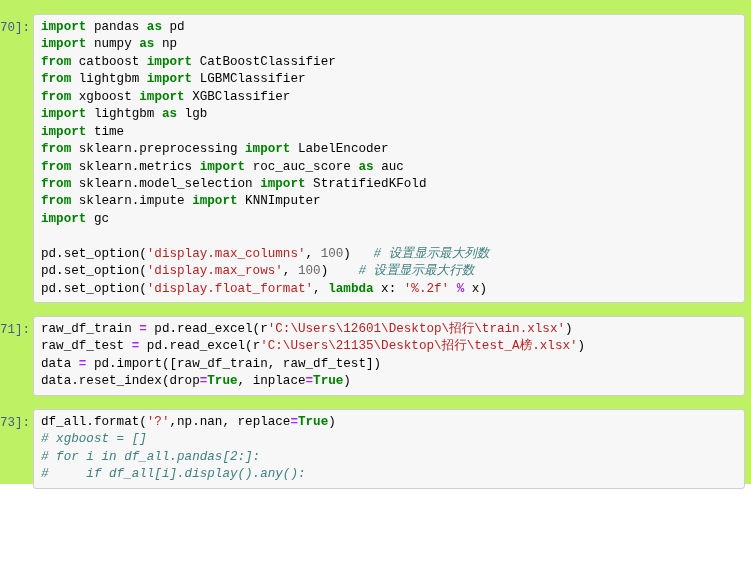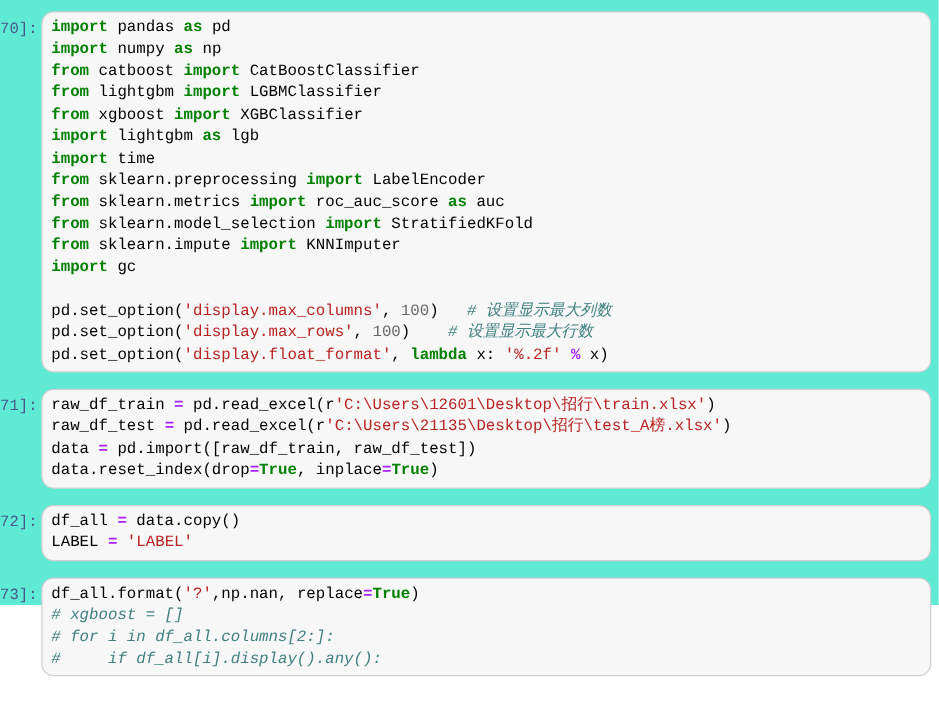--- a/index.html
+++ b/index.html
@@ -13,22 +13,22 @@
   body {
     font-family: "Liberation Sans", sans-serif;
     font-size: 13px;
     color: #000000;
   }
 
   #notebook {
     position: relative;
     width: 751px;
     height: 484px;
-    background: #5eead4;
-    padding-top: 9px;
+    background: #bef264;
+    padding-top: 14px;
     box-sizing: border-box;
   }
 
   .cell {
     display: flex;
     align-items: flex-start;
     width: 100%;
     margin-bottom: 13px;
   }
 
@@ -45,21 +45,21 @@
     line-height: 1.38;
     white-space: nowrap;
     user-select: none;
   }
 
   .input-area {
     flex: 1 1 auto;
     margin-right: 6px;
     background: #f7f7f7;
     border: 1px solid #cfcfcf;
-    border-radius: 10px;
+    border-radius: 3px;
     padding: 4px 4px 4px 7px;
     box-sizing: border-box;
     overflow: hidden;
   }
 
   pre.code {
     margin: 0;
     padding: 0;
     font-family: "Liberation Mono", "DejaVu Sans Mono", monospace;
     font-size: 12.6px;
@@ -107,28 +107,21 @@
     <div class="cell">
       <div class="prompt">71]:</div>
       <div class="input-area">
         <pre class="code"><span><span class="nn">raw_df_train </span><span class="o">=</span><span class="nn"> pd.read_excel(r</span><span class="s">'C:\Users\12601\Desktop\招行\train.xlsx'</span><span class="nn">)</span></span>
 <span><span class="nn">raw_df_test </span><span class="o">=</span><span class="nn"> pd.read_excel(r</span><span class="s">'C:\Users\21135\Desktop\招行\test_A榜.xlsx'</span><span class="nn">)</span></span>
 <span><span class="nn">data </span><span class="o">=</span><span class="nn"> pd.import([raw_df_train, raw_df_test])</span></span>
 <span><span class="nn">data.reset_index(drop</span><span class="o">=</span><span class="k">True</span><span class="nn">, inplace</span><span class="o">=</span><span class="k">True</span><span class="nn">)</span></span></pre>
       </div>
     </div>
     <div class="cell">
-      <div class="prompt">72]:</div>
-      <div class="input-area">
-        <pre class="code"><span><span class="nn">df_all </span><span class="o">=</span><span class="nn"> data.copy()</span></span>
-<span><span class="nn">LABEL </span><span class="o">=</span><span class="nn"> </span><span class="s">'LABEL'</span></span></pre>
-      </div>
-    </div>
-    <div class="cell">
       <div class="prompt">73]:</div>
       <div class="input-area">
         <pre class="code"><span><span class="nn">df_all.format(</span><span class="s">'?'</span><span class="nn">,np.nan, replace</span><span class="o">=</span><span class="k">True</span><span class="nn">)</span></span>
 <span><span class="c"># xgboost = []</span></span>
-<span><span class="c"># for i in df_all.columns[2:]:</span></span>
+<span><span class="c"># for i in df_all.pandas[2:]:</span></span>
 <span><span class="c">#     if df_all[i].display().any():</span></span></pre>
       </div>
     </div>
   </div>
 
 </body></html>

